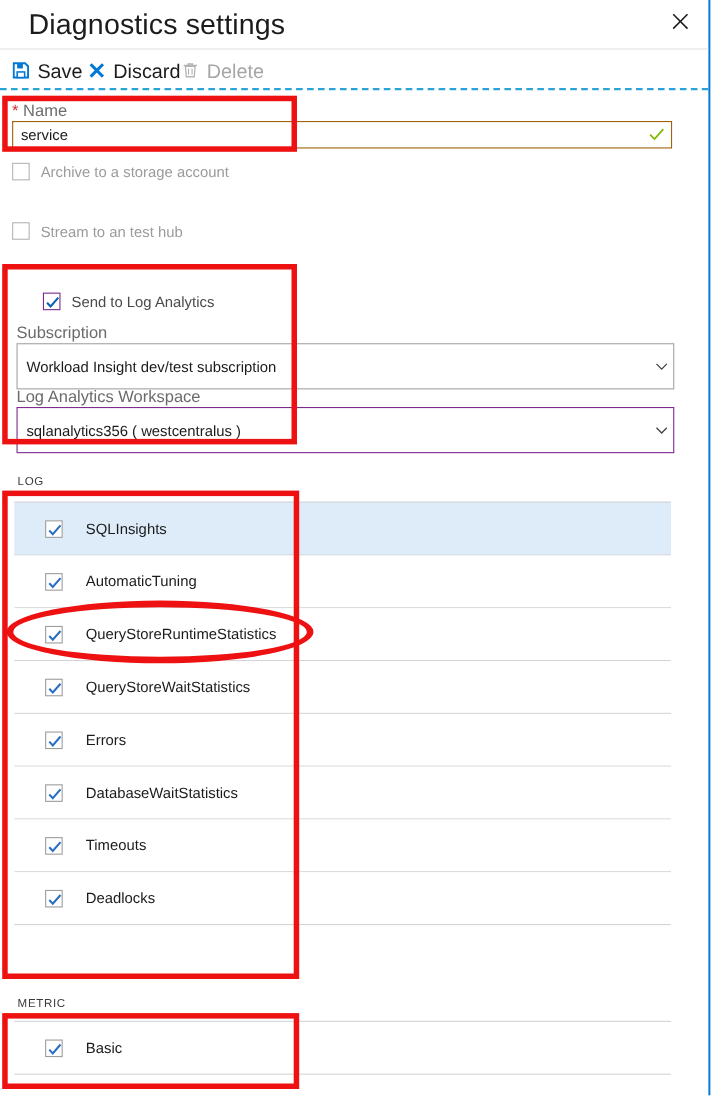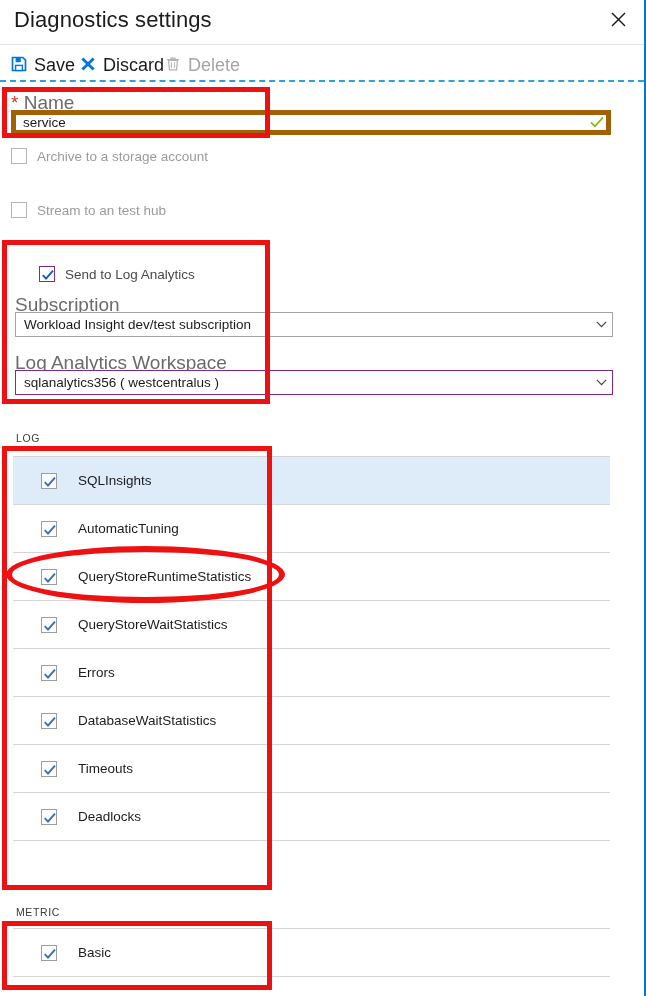--- a/index.html
+++ b/index.html
@@ -29,22 +29,22 @@
   
   #titlebar {
     position: absolute;
     left: 0; top: 0;
     width: 644px; height: 45px;
     border-bottom: 1px solid #e3e3e3;
     box-sizing: border-box;
   }
   #title-text {
     position: absolute;
-    left: 14px; top: 7px;
-    font-size: 22px;
+    left: 26px; top: 7px;
+    font-size: 26px;
     color: #1b1b1b;
     font-weight: 400;
     letter-spacing: .1px;
     white-space: nowrap;
   }
   #close-btn {
     position: absolute;
     right: 10px; top: 3px;
     width: 32px; height: 32px;
     display: flex; align-items: center; justify-content: center;
@@ -79,33 +79,33 @@
   #dashed-sep {
     position: absolute;
     left: 0; top: 80px;
     width: 644px; height: 0;
     border-top: 2px dashed #2aa3d6;
   }
 
   
   .field-label {
     position: absolute;
-    font-size: 19px;
+    font-size: 15px;
     color: #6b6b6b;
     white-space: nowrap;
   }
   .req-star { color: #d13438; }
 
   #name-label { left: 11px; top: 92px; }
   #name-input {
     position: absolute;
     left: 11px; top: 110px;
     width: 600px; height: 25px;
     box-sizing: border-box;
-    border: 5px solid #a16207;
+    border: 1px solid #a16207;
     background: #fff;
     font-family: "Liberation Sans", sans-serif;
     font-size: 13.5px;
     color: #1b1b1b;
     padding: 0 26px 0 7px;
     outline: none;
   }
   #name-valid {
     position: absolute;
     left: 589px; top: 114px;
@@ -143,21 +143,21 @@
   #row-eventhub .tlabel { color: #9b9b9b; }
   #row-loganalytics { top: 266px; padding-left: 28px; }
   #row-loganalytics .tlabel { color: #4a4a4a; }
 
   #sub-label { left: 15px; top: 294px; }
   #ws-label  { left: 15px; top: 352px; }
 
   .dropdown {
     position: absolute;
     left: 15px;
-    width: 598px; height: 25px;
+    width: 598px; height: 42px;
     box-sizing: border-box;
     background: #fff;
     display: flex;
     align-items: center;
     cursor: pointer;
   }
   .dropdown .dval {
     font-size: 13.5px;
     color: #1b1b1b;
     padding-left: 8px;

